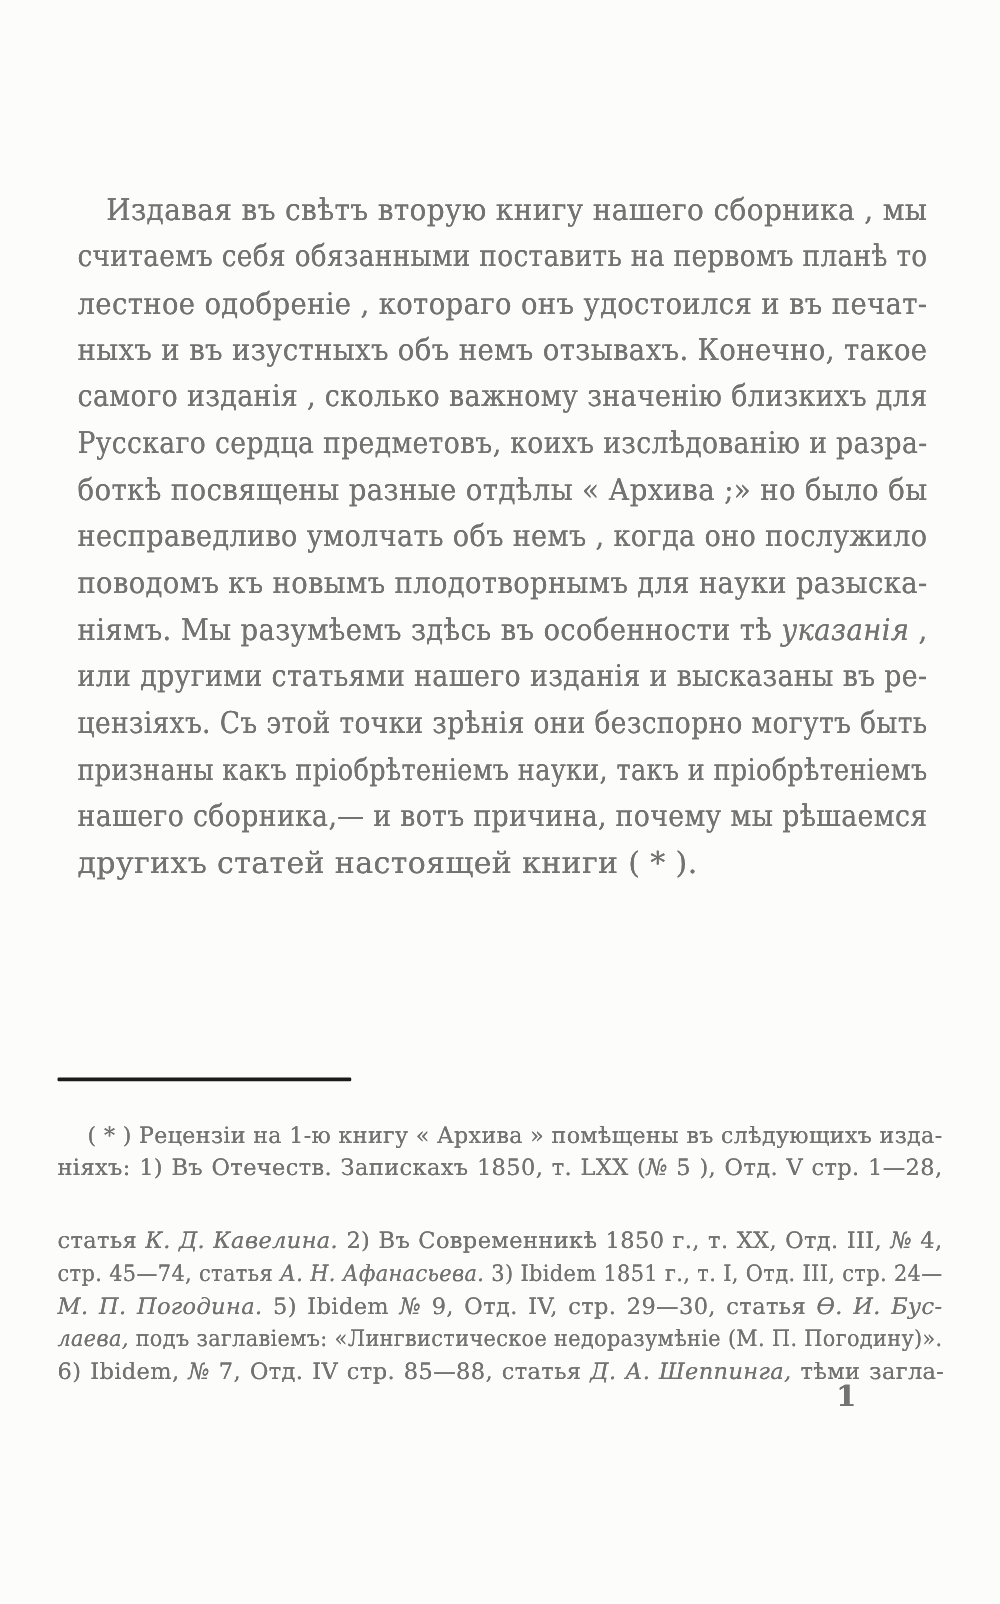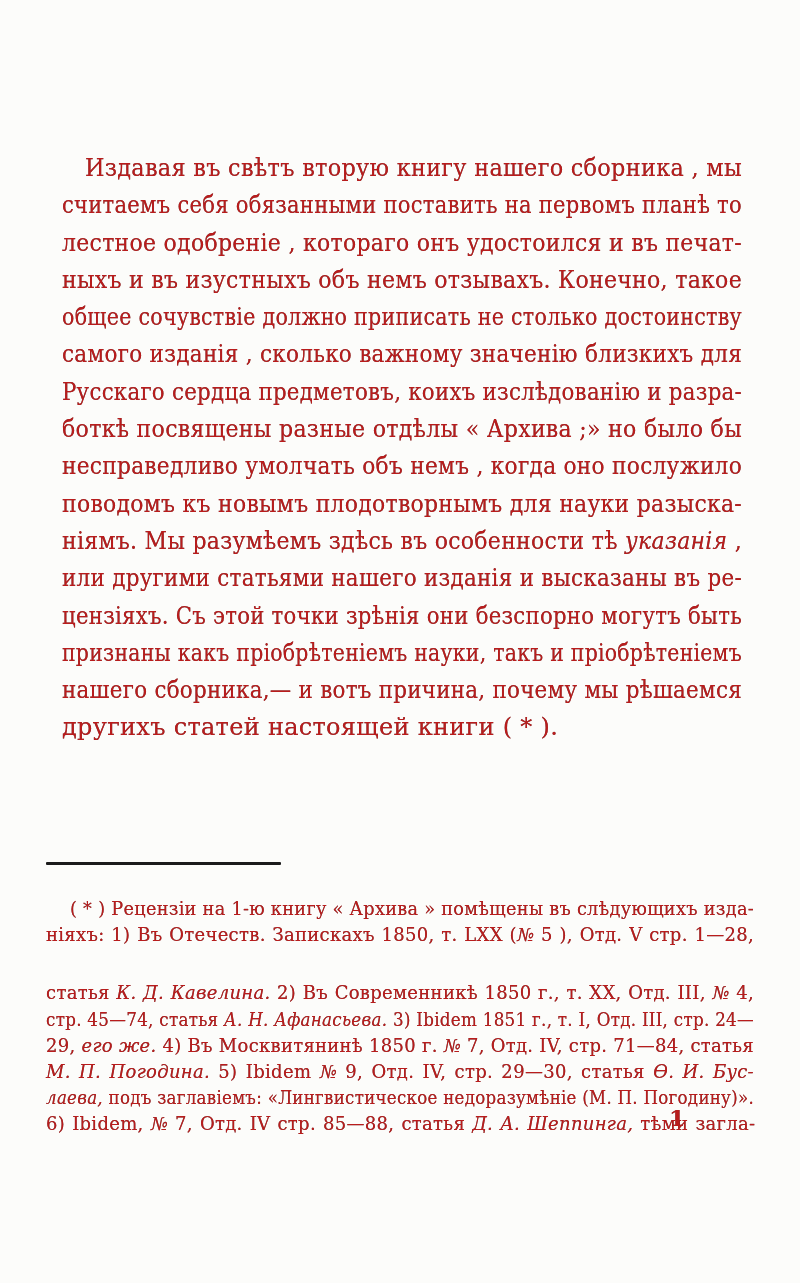--- a/index.html
+++ b/index.html
@@ -68,49 +68,47 @@
     position: absolute;
     left: 669px;
     top: 1104px;
     font-size: 23px;
     font-weight: bold;
   }
 </style>
 </head>
 <body style="background: rgb(252, 252, 250);">
 
-<div class="page" style="color: #b91c1c;">
+<div class="page" style="color: #737373;">
 
   <div class="main-paragraph scan-text">
       <div class="line indent-main"><span class="line-inner" style="transform: scaleX(0.9327);"><span>Издавая въ свѣтъ вторую книгу нашего сборника , мы</span></span></div>
       <div class="line"><span class="line-inner" style="transform: scaleX(0.878659);"><span>считаемъ себя обязанными поставить на первомъ планѣ то</span></span></div>
       <div class="line"><span class="line-inner" style="transform: scaleX(0.916423);"><span>лестное одобреніе , котораго онъ удостоился и въ печат-</span></span></div>
       <div class="line"><span class="line-inner" style="transform: scaleX(0.918512);"><span>ныхъ и въ изустныхъ объ немъ отзывахъ. Конечно, такое</span></span></div>
-      <div class="line"><span class="line-inner" style="transform: scaleX(0.858586);"><span>общее сочувствіе должно приписать не столько достоинству</span></span></div>
       <div class="line"><span class="line-inner" style="transform: scaleX(0.897486);"><span>самого изданія , сколько важному значенію близкихъ для</span></span></div>
       <div class="line"><span class="line-inner" style="transform: scaleX(0.888562);"><span>Русскаго сердца предметовъ, коихъ изслѣдованію и разра-</span></span></div>
       <div class="line"><span class="line-inner" style="transform: scaleX(0.920104);"><span>боткѣ посвящены разные отдѣлы « Архива ;» но было бы</span></span></div>
       <div class="line"><span class="line-inner" style="transform: scaleX(0.903917);"><span>несправедливо умолчать объ немъ , когда оно послужило</span></span></div>
       <div class="line"><span class="line-inner" style="transform: scaleX(0.914247);"><span>поводомъ къ новымъ плодотворнымъ для науки разыска-</span></span></div>
       <div class="line"><span class="line-inner" style="transform: scaleX(0.916481);"><span>ніямъ. Мы разумѣемъ здѣсь въ особенности тѣ </span><span class="it">указанія</span><span> ,</span></span></div>
       <div class="line"><span class="line-inner" style="transform: scaleX(0.894387);"><span>или другими статьями нашего изданія и высказаны въ ре-</span></span></div>
       <div class="line"><span class="line-inner" style="transform: scaleX(0.884193);"><span>цензіяхъ. Съ этой точки зрѣнія они безспорно могутъ быть</span></span></div>
       <div class="line"><span class="line-inner" style="transform: scaleX(0.850714);"><span>признаны какъ пріобрѣтеніемъ науки, такъ и пріобрѣтеніемъ</span></span></div>
       <div class="line"><span class="line-inner" style="transform: scaleX(0.892242);"><span>нашего сборника,— и вотъ причина, почему мы рѣшаемся</span></span></div>
       <div class="line no-just"><span class="line-inner"><span>другихъ статей настоящей книги ( * ).</span></span></div>
     </div>
 
   <div class="footnote-separator"></div>
 
   <div class="footnote-block scan-text">
       <div class="line indent-foot"><span class="line-inner" style="transform: scaleX(0.982428);"><span>( * ) Рецензіи на 1-ю книгу « Архива » помѣщены въ слѣдующихъ изда-</span></span></div>
       <div class="line"><span class="line-inner" style="word-spacing: 0.735491px;"><span>ніяхъ: 1) Въ Отечеств. Запискахъ 1850, т. LXX (</span><span class="it">№</span><span> 5 ), Отд. V стр. 1—28,</span></span></div>
       <div class="line"><span class="line-inner" style="word-spacing: 0.564732px; margin-top: 32px;"><span>статья </span><span class="it">К. Д. Кавелина.</span><span> 2) Въ Современникѣ 1850 г., т. XX, Отд. III, </span><span class="it">№</span><span> 4,</span></span></div>
       <div class="line"><span class="line-inner" style="transform: scaleX(0.929286);"><span>стр. 45—74, статья </span><span class="it">А. Н. Афанасьева.</span><span> 3) Ibidem 1851 г., т. I, Отд. III, стр. 24—</span></span></div>
-      <div class="line"><span class="line-inner" style="transform: scaleX(0.997732);"><span>29, </span><span class="it">его же.</span><span> 4) Въ Москвитянинѣ 1850 г. </span><span class="it">№</span><span> 7, Отд. IV, стр. 71—84, статья</span></span></div>
       <div class="line"><span class="line-inner" style="word-spacing: 2.3471px;"><span class="it">М. П. Погодина.</span><span> 5) Ibidem </span><span class="it">№</span><span> 9, Отд. IV, стр. 29—30, статья </span><span class="it">Ѳ. И. Бус-</span></span></div>
       <div class="line"><span class="line-inner" style="transform: scaleX(0.924735);"><span class="it">лаева,</span><span> подъ заглавіемъ: «Лингвистическое недоразумѣніе (М. П. Погодину)».</span></span></div>
       <div class="line"><span class="line-inner" style="word-spacing: 1.04207px;"><span>6) Ibidem, </span><span class="it">№</span><span> 7, Отд. IV стр. 85—88, статья </span><span class="it">Д. А. Шеппинга,</span><span> тѣми загла-</span></span></div>
     </div>
 
   <div class="page-number scan-text">1</div>
 
 </div>
 
 </body></html>

